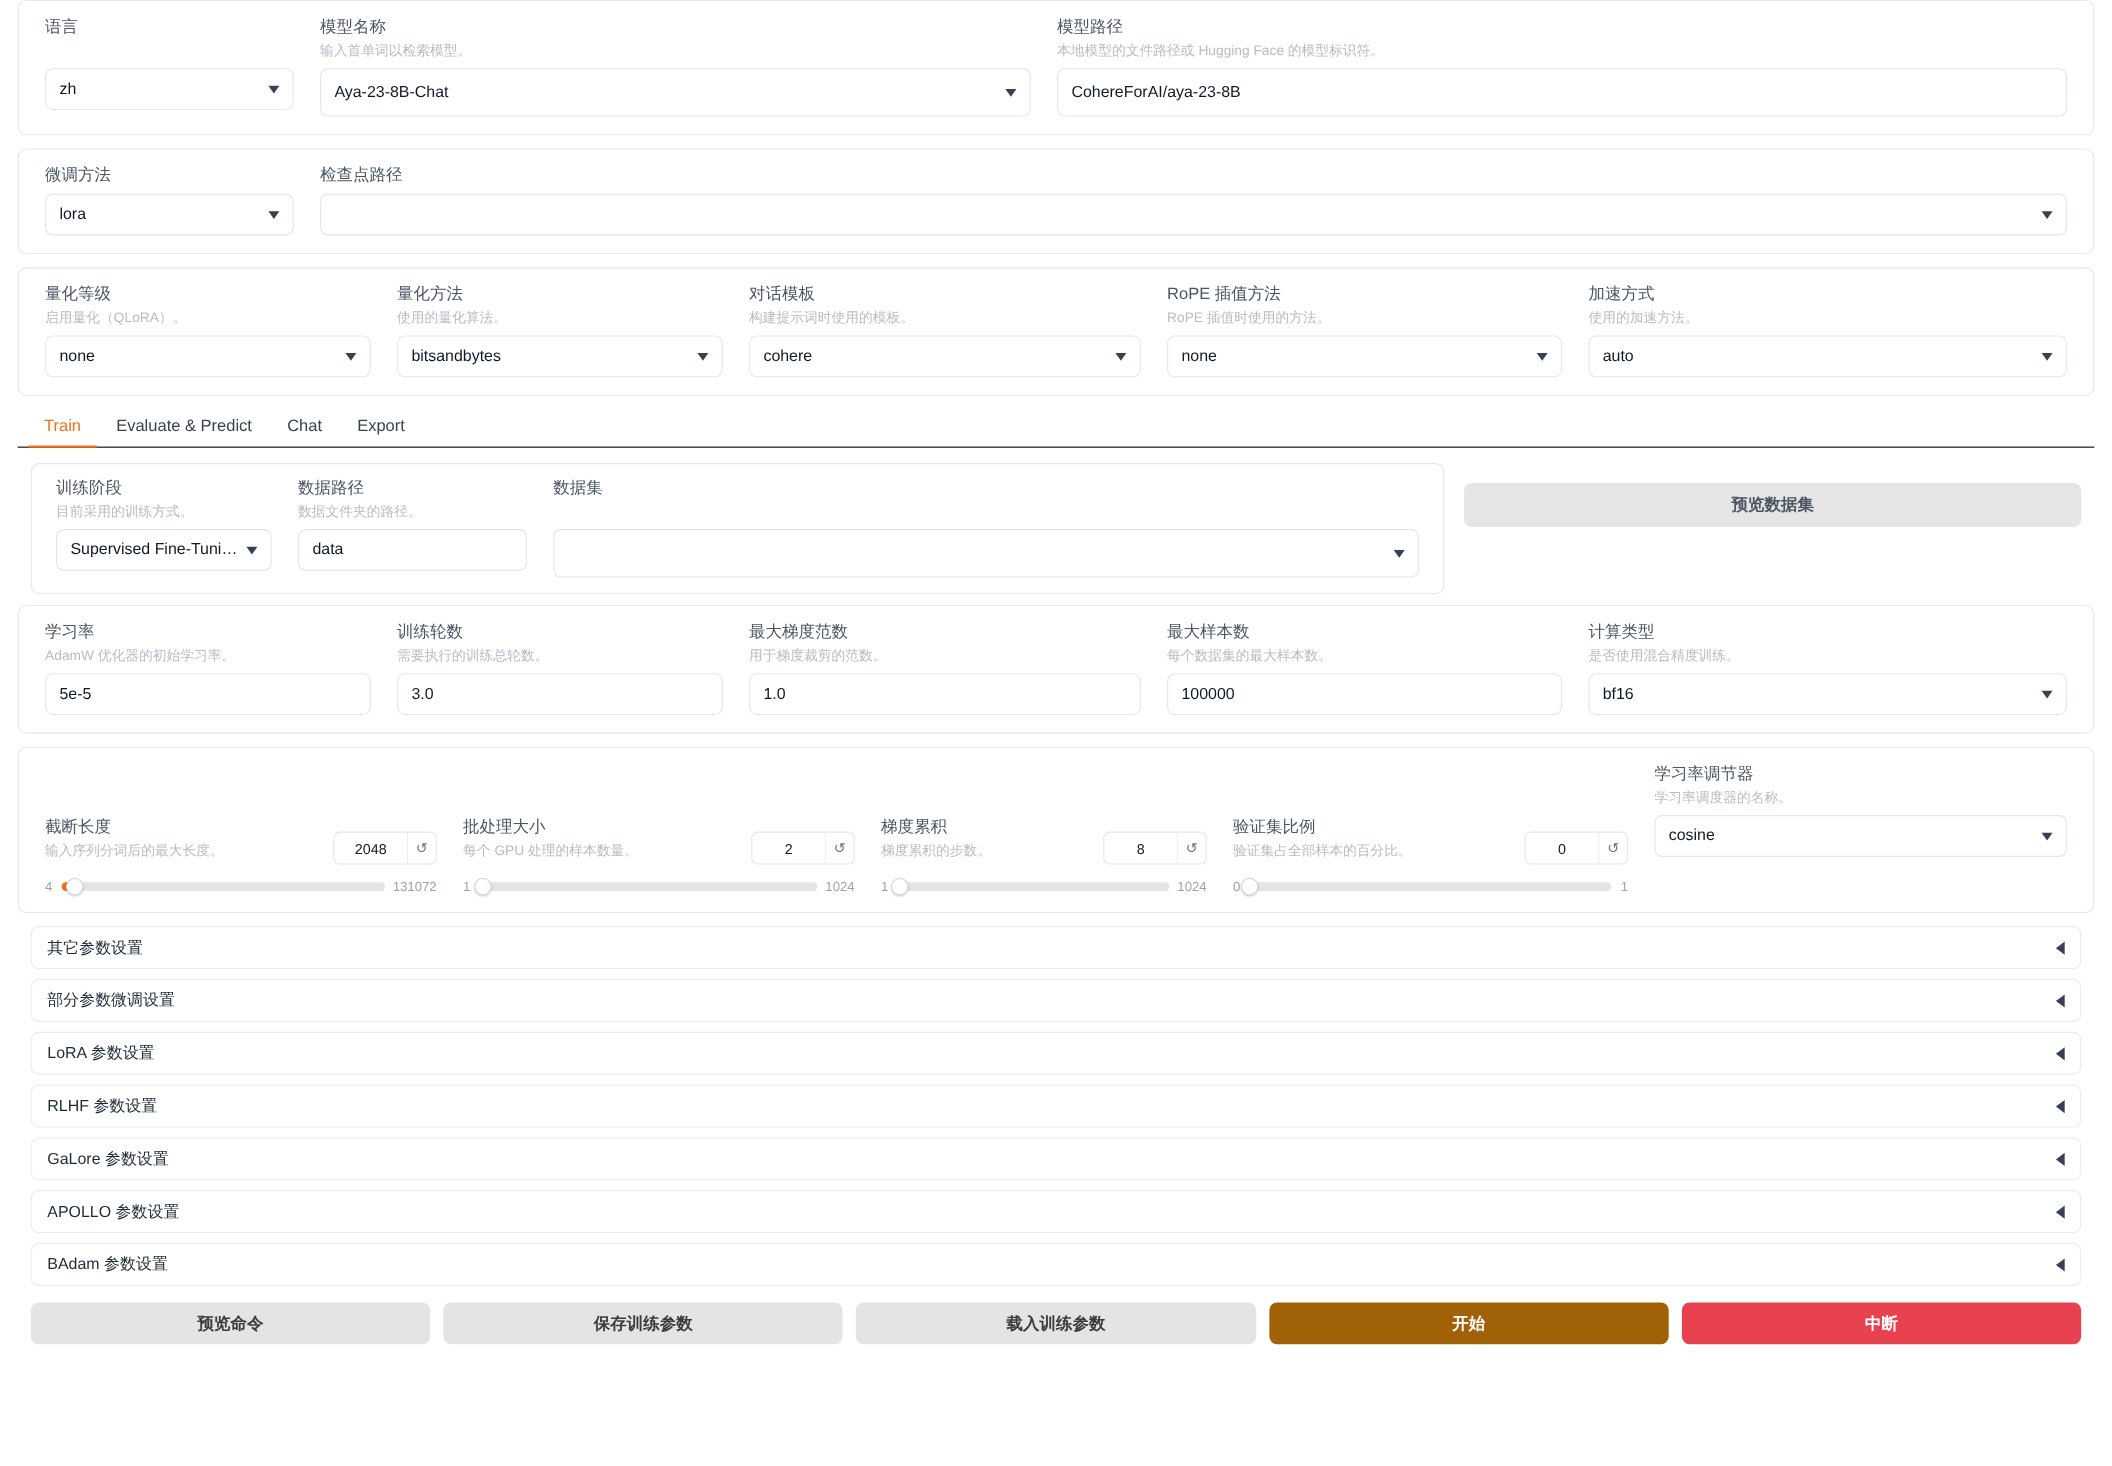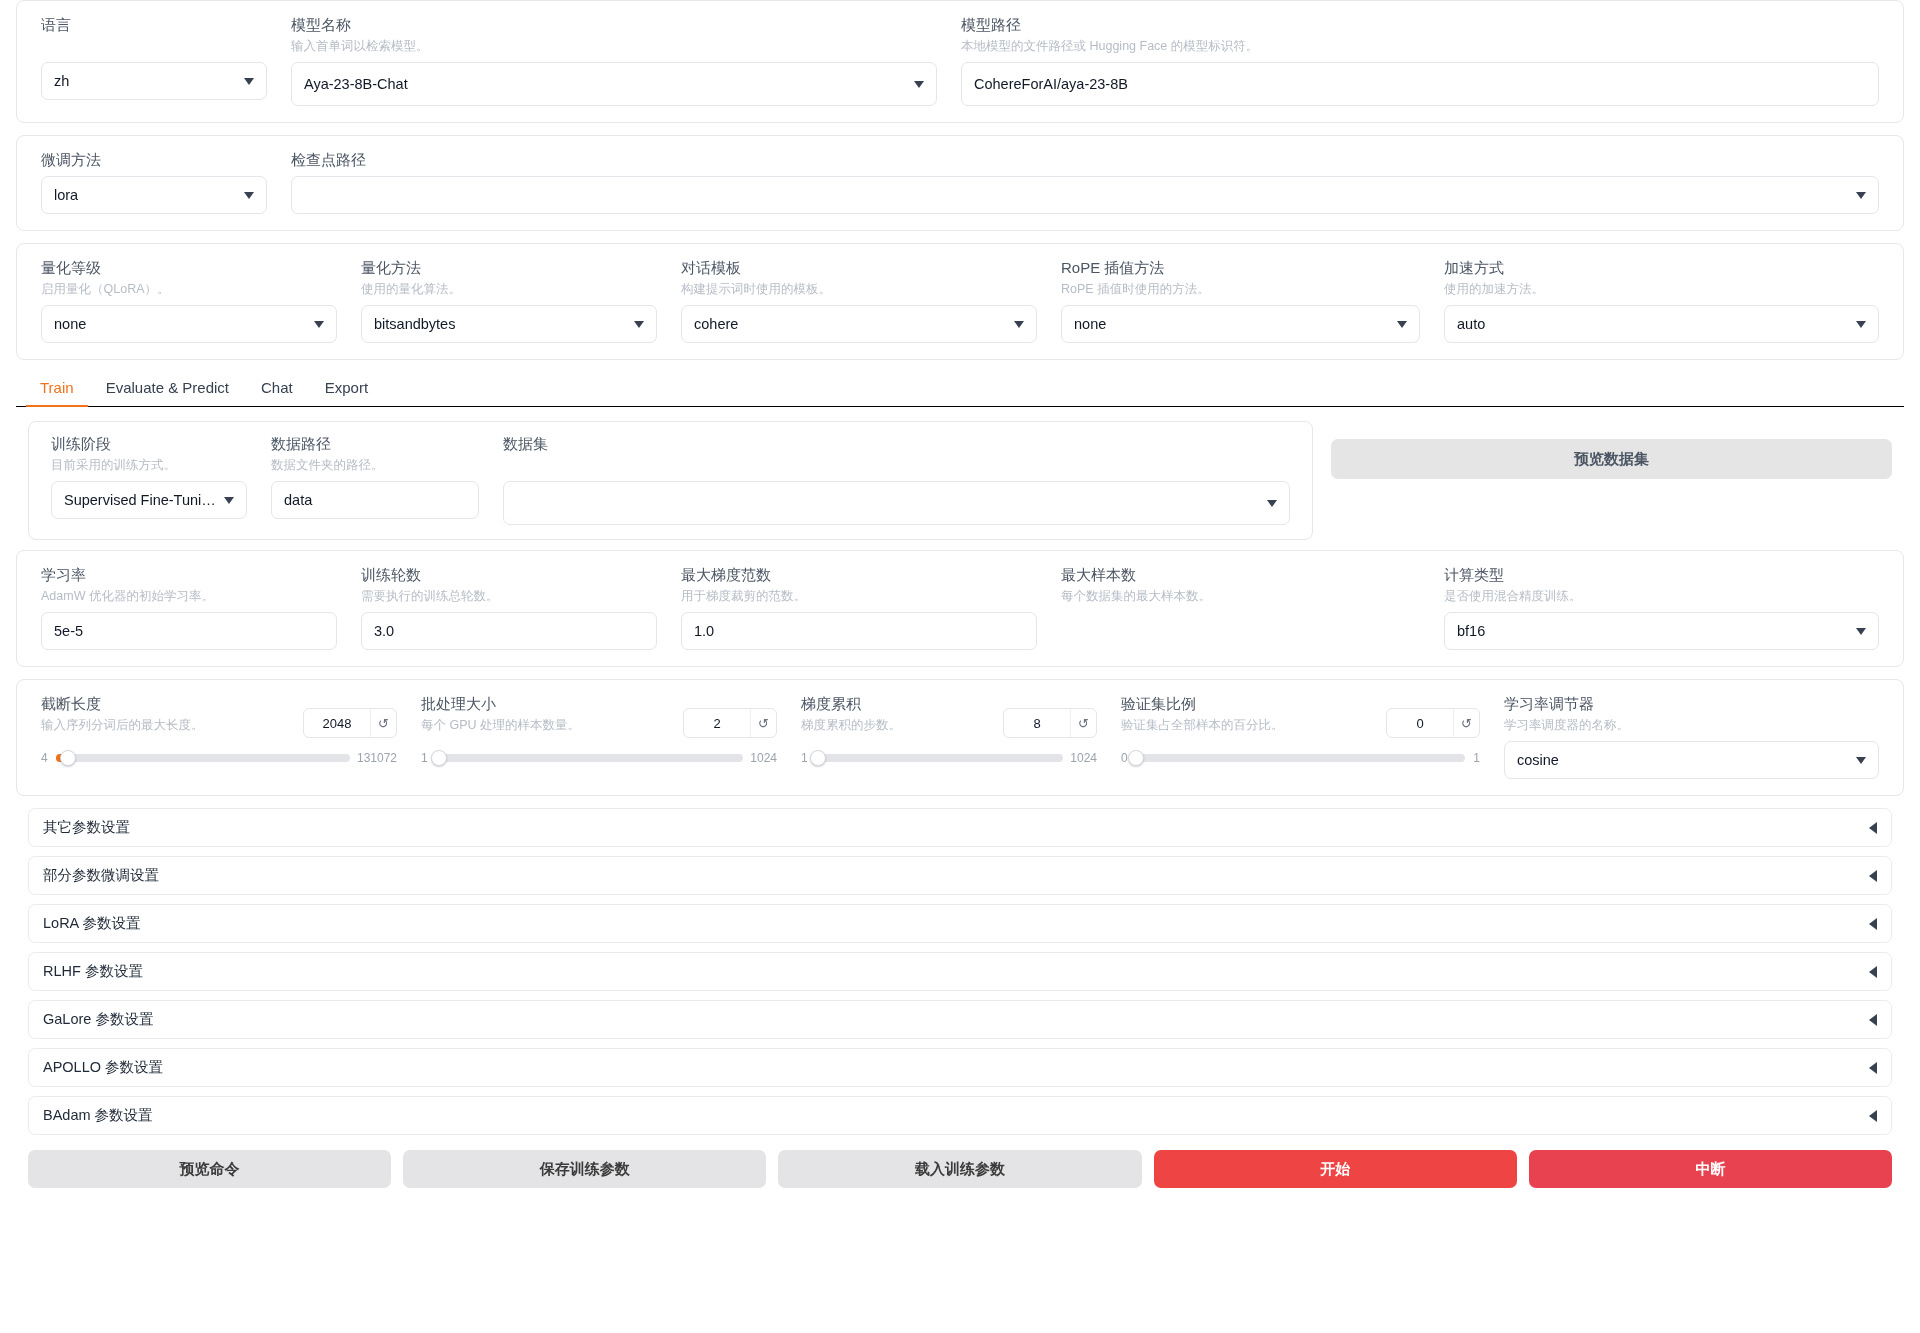--- a/index.html
+++ b/index.html
@@ -98,21 +98,21 @@
     color: #4b5563;
     font-size: 15px;
     font-weight: bold;
     display: flex; align-items: center; justify-content: center;
     cursor: pointer;
     width: 100%;
     font-family: inherit;
   }
 
   
-  .sl-head { display: flex; align-items: flex-start; }
+  .sl-head { display: flex; align-items: flex-start; margin-top: 48px; }
   .sl-head .txt { flex: 1; }
   .numbox {
     width: 94px; height: 30px;
     border: 1px solid #e3e6ea; border-radius: 6px;
     display: flex; align-items: stretch;
     overflow: hidden; background: #fff;
     margin-top: 14px;
   }
   .numbox .nv {
     flex: 1; display: flex; align-items: center; justify-content: center;
@@ -162,21 +162,21 @@
 
   
   .actions { display: flex; gap: 12px; padding: 6px 0 0 0; }
   .action {
     flex: 1; height: 38px; border-radius: 7px;
     display: flex; align-items: center; justify-content: center;
     font-size: 15px; font-weight: bold; cursor: pointer;
     border: none; font-family: inherit;
   }
   .action.grey { background: #e4e4e6; color: #3b3b3b; }
-  .action.orange { background: #ef4444; color: #fff; }
+  .action.orange { background: #a16207; color: #fff; }
   .action.red { background: #ea4css; }
   .action.red { background: #e8414f; color: #fff; }
 </style>
 </head>
 <body>
 
 <div class="page">
 
   <div class="panel">
     <div class="row">
@@ -331,20 +331,23 @@
       <div class="cell" style="width:380px">
         <div class="lbl">最大梯度范数</div>
         <div class="hint">用于梯度裁剪的范数。</div>
         <div class="ctrl">
           <span class="val">1.0</span>
         </div>
       </div>
       <div class="cell" style="width:383px">
         <div class="lbl">最大样本数</div>
         <div class="hint">每个数据集的最大样本数。</div>
+        <div class="ctrl">
+          <span class="val">100000</span>
+        </div>
       </div>
       <div class="cell" style="flex:1">
         <div class="lbl">计算类型</div>
         <div class="hint">是否使用混合精度训练。</div>
         <div class="ctrl">
           <span class="val">bf16</span>
           <span class="caret"></span>
         </div>
       </div>
     </div>

